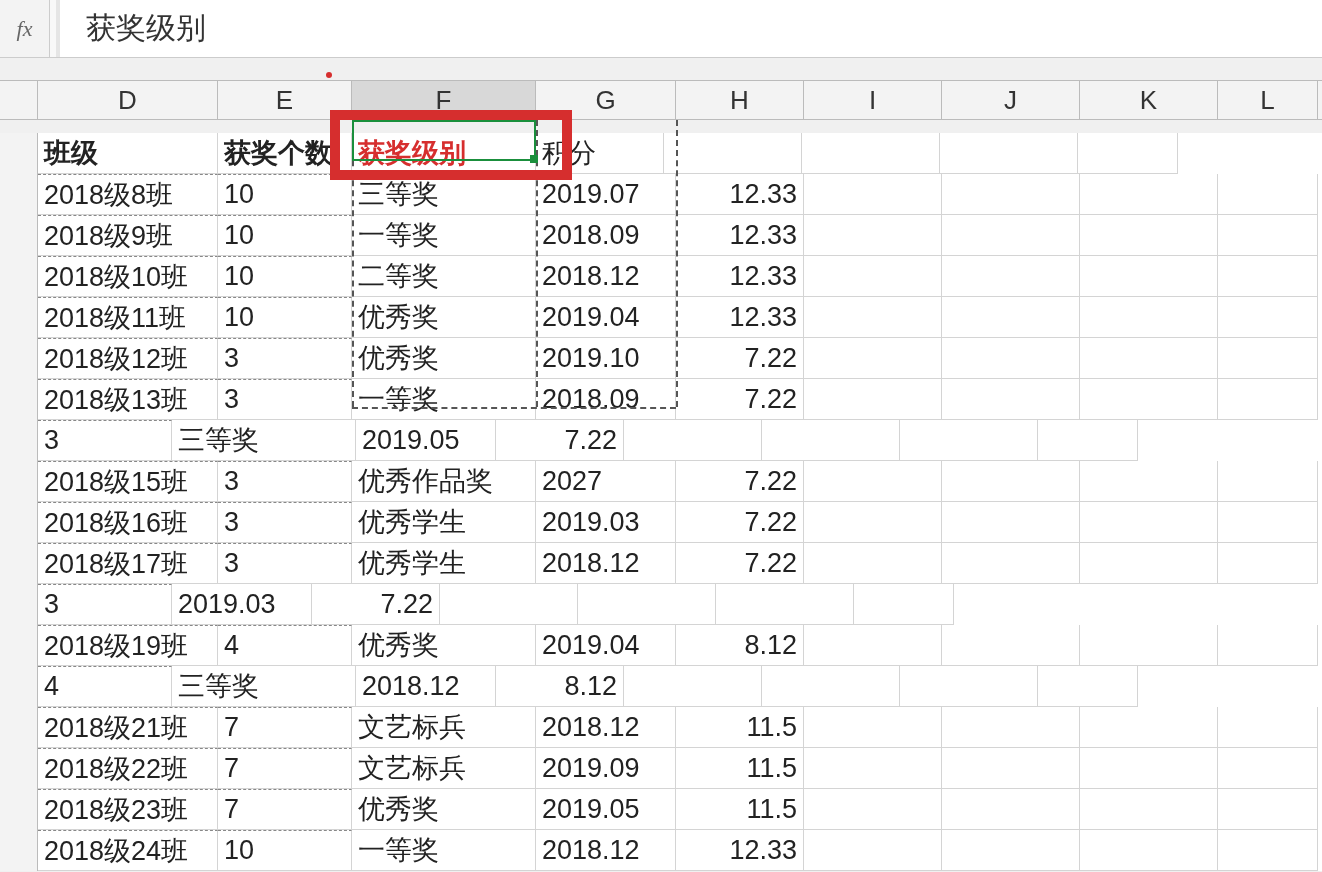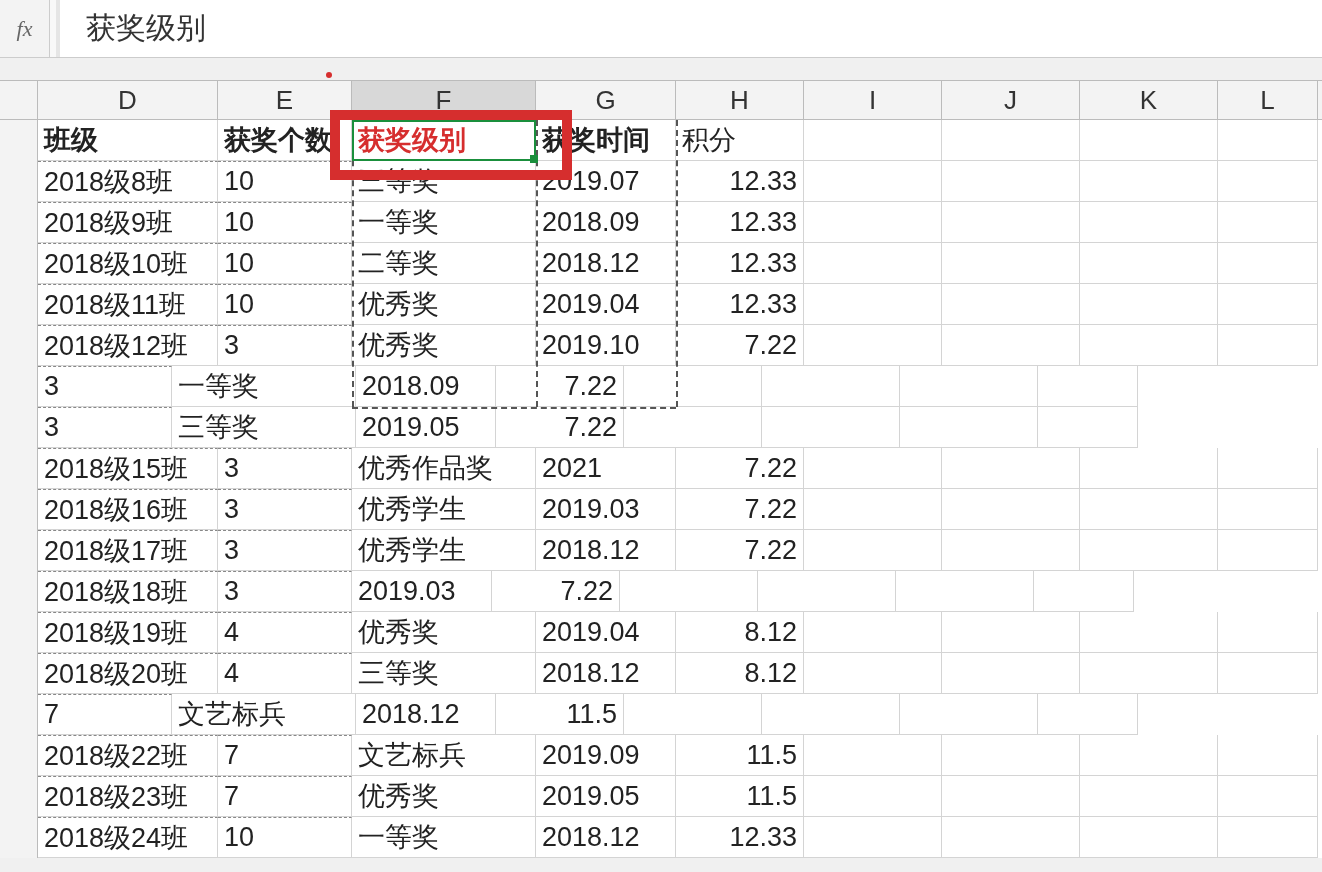--- a/index.html
+++ b/index.html
@@ -85,20 +85,21 @@
   .col-E { width: 134px; }
   .col-F { width: 184px; }
   .col-G { width: 140px; }
   .col-H { width: 128px; }
   .col-I { width: 138px; }
   .col-J { width: 138px; }
   .col-K { width: 138px; }
   .col-L { width: 100px; }
   .grid {
     background: #fff;
+    margin-top: 13px;
   }
   .row {
     display: flex;
     height: 41px;
     position: relative;
   }
   .row-head {
     width: 38px;
     border-right: 1px solid #bbb;
     background: #f3f3f3;
@@ -187,21 +188,20 @@
     <div class="col-head col-L">L</div>
   </div>
 
   <div class="grid" id="grid">
 
     <div class="row">
       <div class="row-head"></div>
       <div class="cell col-D head-cell">班级</div>
       <div class="cell col-E head-cell">获奖个数</div>
       <div class="cell col-F head-cell active-cell-text">获奖级别</div>
-      <div class="cell col-G head-cell">获奖时间</div>
       <div class="cell col-H">积分</div>
       <div class="cell col-I"></div>
       <div class="cell col-J"></div>
       <div class="cell col-K"></div>
       <div class="cell col-L"></div>
     </div>
 
   <div class="row data">
         <div class="row-head"></div>
         <div class="cell col-D">2018级8班</div>
@@ -257,20 +257,21 @@
         <div class="cell col-F">优秀奖</div>
         <div class="cell col-G">2019.10</div>
         <div class="cell col-H num">7.22</div>
         <div class="cell col-I"></div>
         <div class="cell col-J"></div>
         <div class="cell col-K"></div>
         <div class="cell col-L"></div>
       </div>
       <div class="row data">
         <div class="row-head"></div>
+        <div class="cell col-D">2018级13班</div>
         <div class="cell col-E">3</div>
         <div class="cell col-F">一等奖</div>
         <div class="cell col-G">2018.09</div>
         <div class="cell col-H num">7.22</div>
         <div class="cell col-I"></div>
         <div class="cell col-J"></div>
         <div class="cell col-K"></div>
         <div class="cell col-L"></div>
       </div>
       <div class="row data">
@@ -282,21 +283,21 @@
         <div class="cell col-I"></div>
         <div class="cell col-J"></div>
         <div class="cell col-K"></div>
         <div class="cell col-L"></div>
       </div>
       <div class="row data">
         <div class="row-head"></div>
         <div class="cell col-D">2018级15班</div>
         <div class="cell col-E">3</div>
         <div class="cell col-F">优秀作品奖</div>
-        <div class="cell col-G">2021</div>
+        <div class="cell col-G">2027</div>
         <div class="cell col-H num">7.22</div>
         <div class="cell col-I"></div>
         <div class="cell col-J"></div>
         <div class="cell col-K"></div>
         <div class="cell col-L"></div>
       </div>
       <div class="row data">
         <div class="row-head"></div>
         <div class="cell col-D">2018级16班</div>
         <div class="cell col-E">3</div>
@@ -315,21 +316,20 @@
         <div class="cell col-F">优秀学生</div>
         <div class="cell col-G">2018.12</div>
         <div class="cell col-H num">7.22</div>
         <div class="cell col-I"></div>
         <div class="cell col-J"></div>
         <div class="cell col-K"></div>
         <div class="cell col-L"></div>
       </div>
       <div class="row data">
         <div class="row-head"></div>
-        <div class="cell col-D">2018级18班</div>
         <div class="cell col-E">3</div>
         <div class="cell col-G">2019.03</div>
         <div class="cell col-H num">7.22</div>
         <div class="cell col-I"></div>
         <div class="cell col-J"></div>
         <div class="cell col-K"></div>
         <div class="cell col-L"></div>
       </div>
       <div class="row data">
         <div class="row-head"></div>
@@ -338,32 +338,32 @@
         <div class="cell col-F">优秀奖</div>
         <div class="cell col-G">2019.04</div>
         <div class="cell col-H num">8.12</div>
         <div class="cell col-I"></div>
         <div class="cell col-J"></div>
         <div class="cell col-K"></div>
         <div class="cell col-L"></div>
       </div>
       <div class="row data">
         <div class="row-head"></div>
-        <div class="cell col-D">2018级20班</div>
         <div class="cell col-E">4</div>
         <div class="cell col-F">三等奖</div>
         <div class="cell col-G">2018.12</div>
         <div class="cell col-H num">8.12</div>
         <div class="cell col-I"></div>
         <div class="cell col-J"></div>
         <div class="cell col-K"></div>
         <div class="cell col-L"></div>
       </div>
       <div class="row data">
         <div class="row-head"></div>
+        <div class="cell col-D">2018级21班</div>
         <div class="cell col-E">7</div>
         <div class="cell col-F">文艺标兵</div>
         <div class="cell col-G">2018.12</div>
         <div class="cell col-H num">11.5</div>
         <div class="cell col-I"></div>
         <div class="cell col-J"></div>
         <div class="cell col-K"></div>
         <div class="cell col-L"></div>
       </div>
       <div class="row data">

